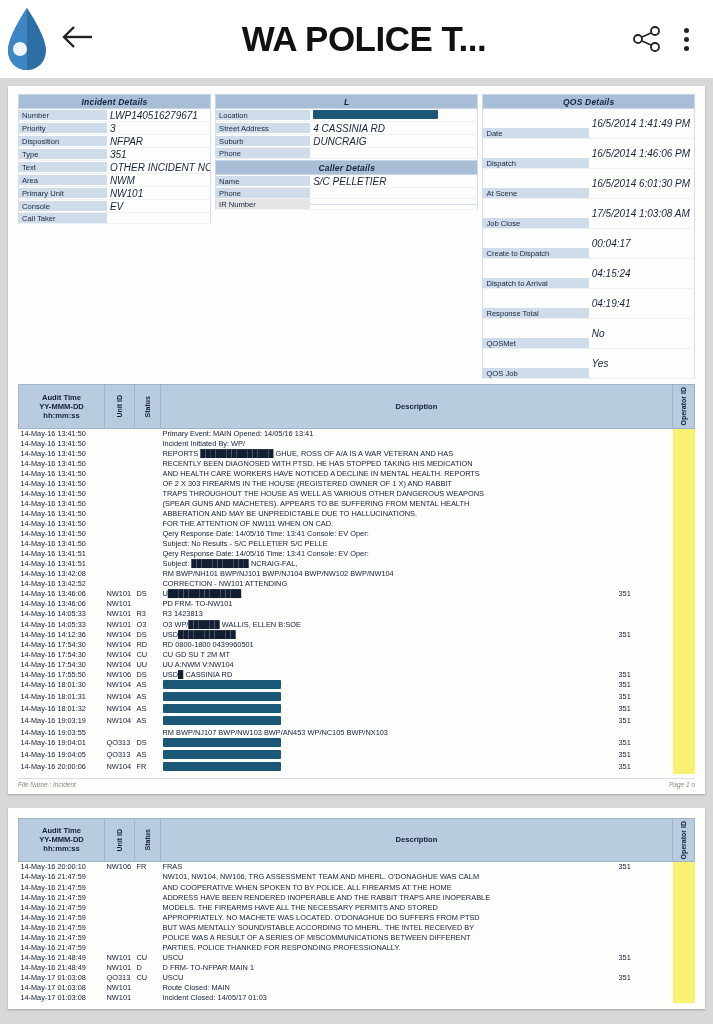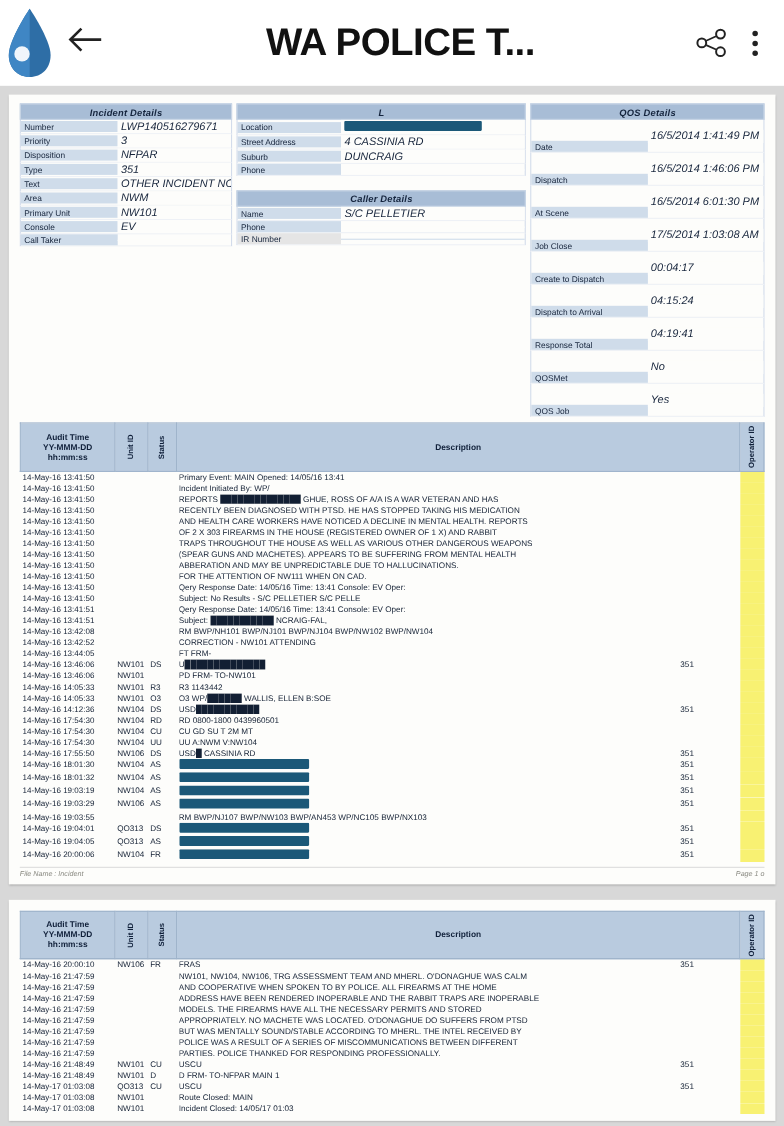--- a/index.html
+++ b/index.html
@@ -284,21 +284,21 @@
             <span class="v">4 CASSINIA RD</span>
           </div>
         <div class="kv">
             <span class="k">Suburb</span>
             <span class="v">DUNCRAIG</span>
           </div>
         <div class="kv">
             <span class="k">Phone</span>
             <span class="v"></span>
           </div>
-        <div class="hdr-band" style="margin-top:13px;">Caller Details</div>
+        <div class="hdr-band" style="margin-top:1px;">Caller Details</div>
         <div class="kv">
             <span class="k">Name</span>
             <span class="v">S/C PELLETIER</span>
           </div>
         <div class="kv">
             <span class="k">Phone</span>
             <span class="v"></span>
           </div>
         <div class="kv">
             <span class="k" style="background:#e5e5e5;">IR Number</span>
@@ -554,32 +554,20 @@
             <td></td>
             <td>
               <div class="desc-inner">
                 <span class="txt">CORRECTION - NW101 ATTENDING</span>
                 <span class="num"></span>
               </div>
             </td>
             <td class="oper">&nbsp;</td>
           </tr>
           <tr>
-            <td class="time">14-May-16 13:44:05</td>
-            <td></td>
-            <td></td>
-            <td>
-              <div class="desc-inner">
-                <span class="txt">FT   FRM-</span>
-                <span class="num"></span>
-              </div>
-            </td>
-            <td class="oper">&nbsp;</td>
-          </tr>
-          <tr>
             <td class="time">14-May-16 13:46:06</td>
             <td>NW101</td>
             <td>DS</td>
             <td>
               <div class="desc-inner">
                 <span class="txt">U██████████████</span>
                 <span class="num">351</span>
               </div>
             </td>
             <td class="oper">&nbsp;</td>
@@ -595,21 +583,21 @@
               </div>
             </td>
             <td class="oper">&nbsp;</td>
           </tr>
           <tr>
             <td class="time">14-May-16 14:05:33</td>
             <td>NW101</td>
             <td>R3</td>
             <td>
               <div class="desc-inner">
-                <span class="txt">R3  1143442</span>
+                <span class="txt">R3  1423813</span>
                 <span class="num"></span>
               </div>
             </td>
             <td class="oper">&nbsp;</td>
           </tr>
           <tr>
             <td class="time">14-May-16 14:05:33</td>
             <td>NW101</td>
             <td>O3</td>
             <td>
@@ -686,46 +674,46 @@
             <td>AS</td>
             <td>
               <div class="desc-inner">
                 <span class="txt"><span class="redact blockwide" style="width: 118px; display: inline-block;"></span></span>
                 <span class="num">351</span>
               </div>
             </td>
             <td class="oper">&nbsp;</td>
           </tr>
           <tr>
+            <td class="time">14-May-16 18:01:31</td>
+            <td>NW104</td>
+            <td>AS</td>
+            <td>
+              <div class="desc-inner">
+                <span class="txt"><span class="redact blockwide" style="width: 118px; display: inline-block;"></span></span>
+                <span class="num">351</span>
+              </div>
+            </td>
+            <td class="oper">&nbsp;</td>
+          </tr>
+          <tr>
             <td class="time">14-May-16 18:01:32</td>
             <td>NW104</td>
             <td>AS</td>
             <td>
               <div class="desc-inner">
                 <span class="txt"><span class="redact blockwide" style="width: 118px; display: inline-block;"></span></span>
                 <span class="num">351</span>
               </div>
             </td>
             <td class="oper">&nbsp;</td>
           </tr>
           <tr>
             <td class="time">14-May-16 19:03:19</td>
             <td>NW104</td>
-            <td>AS</td>
-            <td>
-              <div class="desc-inner">
-                <span class="txt"><span class="redact blockwide" style="width: 118px; display: inline-block;"></span></span>
-                <span class="num">351</span>
-              </div>
-            </td>
-            <td class="oper">&nbsp;</td>
-          </tr>
-          <tr>
-            <td class="time">14-May-16 19:03:29</td>
-            <td>NW106</td>
             <td>AS</td>
             <td>
               <div class="desc-inner">
                 <span class="txt"><span class="redact blockwide" style="width: 118px; display: inline-block;"></span></span>
                 <span class="num">351</span>
               </div>
             </td>
             <td class="oper">&nbsp;</td>
           </tr>
           <tr>

